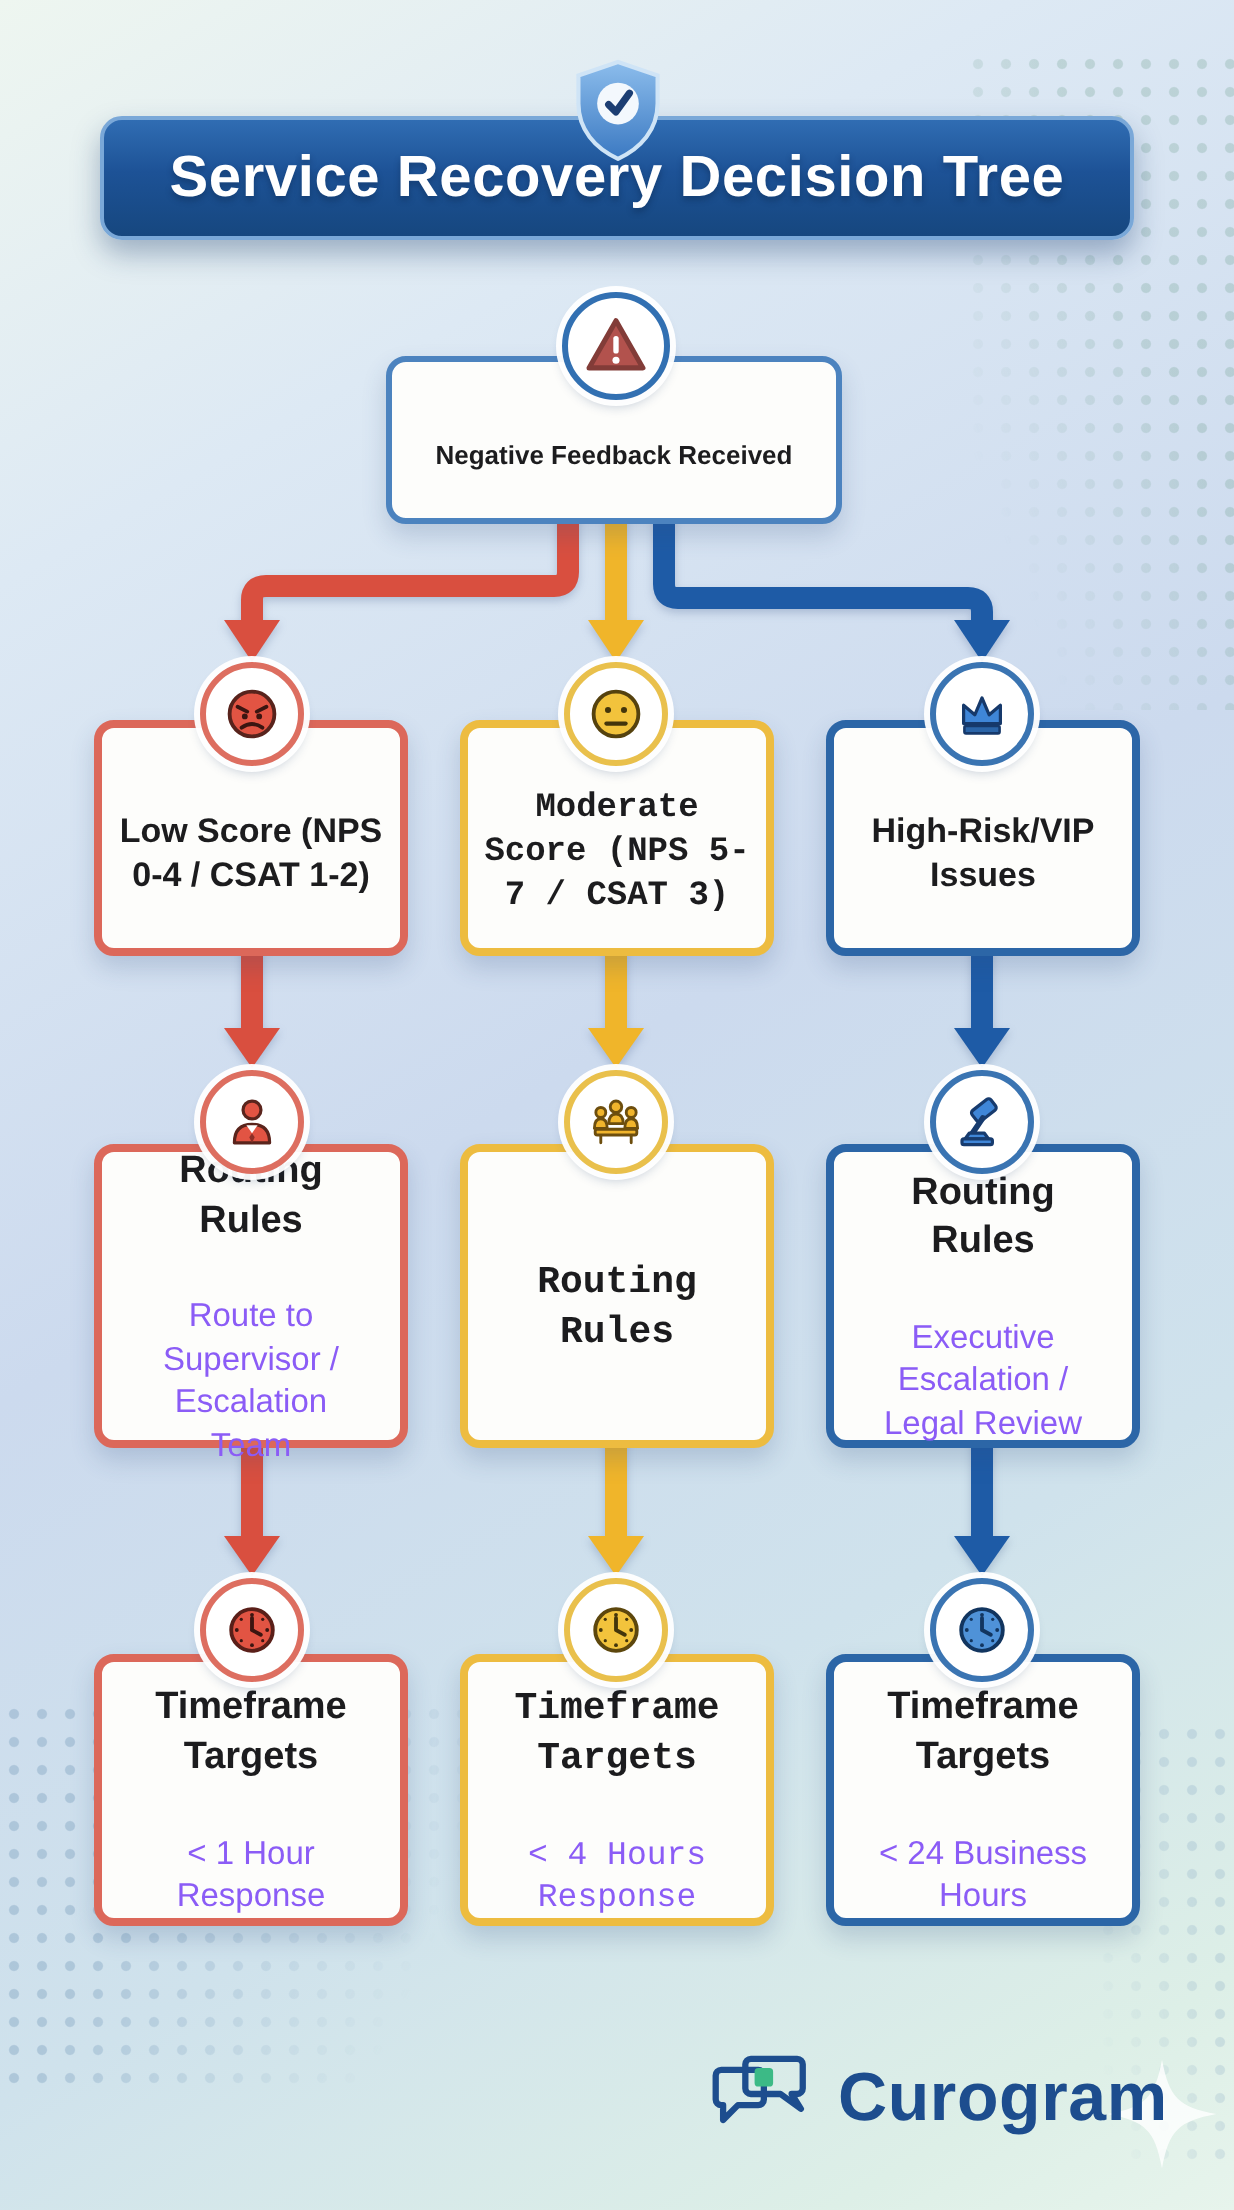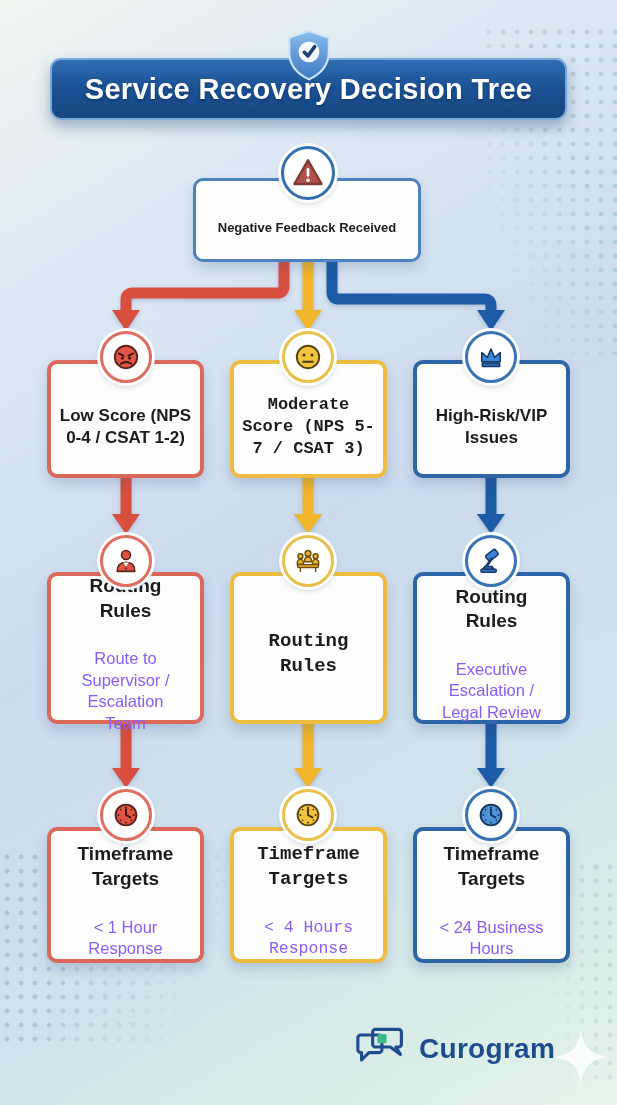--- a/index.html
+++ b/index.html
@@ -41,21 +41,21 @@
     display:flex;align-items:center;justify-content:center;
     box-shadow:0 0 0 3px rgba(255,255,255,0.95),0 3px 6px rgba(30,60,110,0.28);}
   .badge.rootb{width:48px;height:48px;border:3px solid #3270b2;left:281px;top:146px;}
   .badge.red{border:3px solid #dd6e60;}
   .badge.yellow{border:3px solid #e9c04c;}
   .badge.blue{border:3px solid #3a74b2;}
   .b-score{top:331px;} .b-routing{top:535px;} .b-time{top:789px;}
   .bc-0{left:100px;} .bc-1{left:282px;} .bc-2{left:465px;}
 
   #footer{position:absolute;left:352px;top:1022px;z-index:2;display:flex;align-items:center;gap:9px;}
-  #brand-text{font-size:28px;font-weight:bold;color:#1d4d8e;letter-spacing:.3px;position:relative;z-index:2;}
+  #brand-text{font-size:34px;font-weight:bold;color:#1d4d8e;letter-spacing:.3px;position:relative;z-index:2;}
   #sparkle{position:absolute;left:552px;top:1028px;z-index:1;}
 </style>
 </head>
 <body>
 
 <div id="canvas">
 
   <div class="pat" id="pat-tr"></div>
   <div class="pat" id="pat-bl"></div>
   <div class="pat" id="pat-r2"></div>

